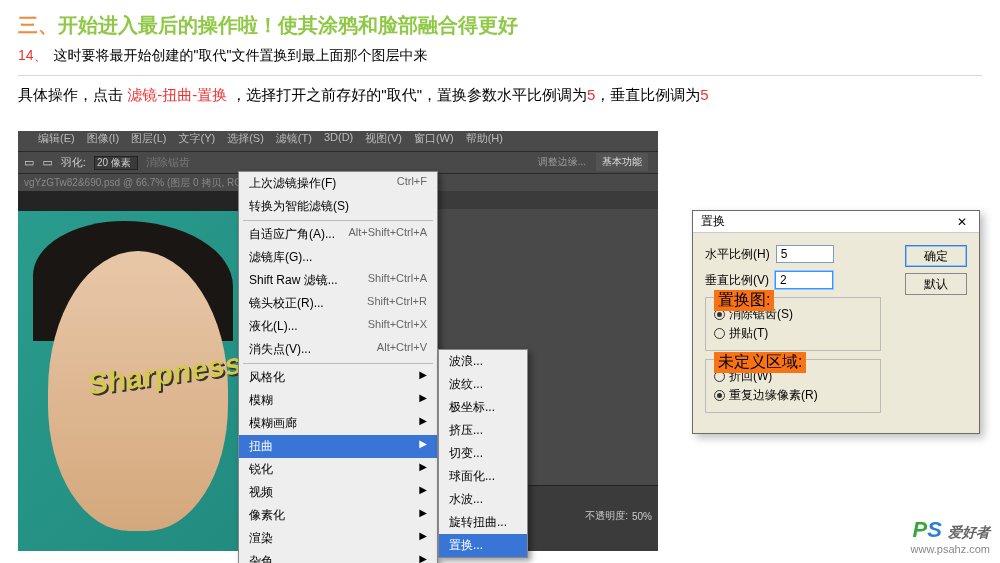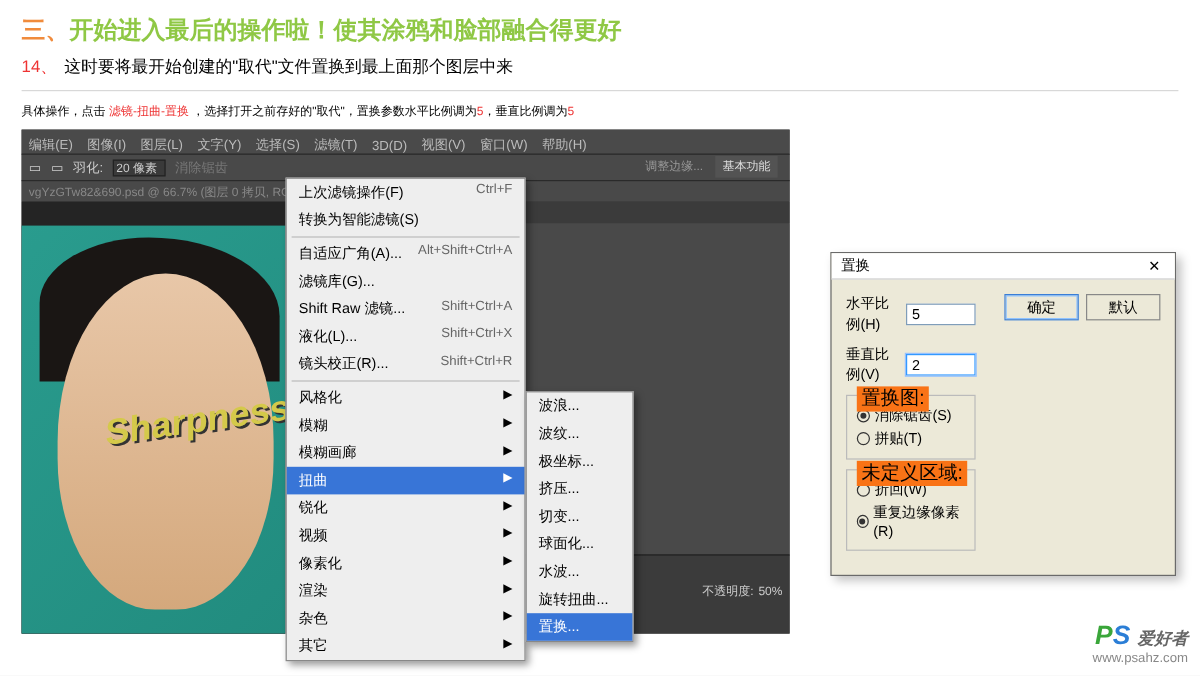--- a/index.html
+++ b/index.html
@@ -3,25 +3,25 @@
 <meta charset="utf-8">
 <style>
 *{margin:0;padding:0;box-sizing:border-box;font-family:"Microsoft YaHei",SimSun,Arial,sans-serif}
 body{width:1000px;height:563px;background:#f0f0f0;position:relative;overflow:hidden}
 .page{background:#fff;width:100%;height:100%;padding:12px 18px}
 .head-title{color:#8fc845;font-size:20px;font-weight:bold;margin-bottom:8px}
 .head-title .orange{color:#f08b3c}
 .step-line{display:flex;align-items:center;font-size:14px;margin-bottom:10px}
 .step-num{color:#e33;font-weight:normal;margin-right:6px}
 .divider{height:1px;background:#d8d8d8;margin:8px 0 10px}
-.instruction{font-size:10px;margin-bottom:8px}
+.instruction{font-size:15px;margin-bottom:26px}
 .red{color:#e33}
 .ps-area{display:flex;gap:16px}
 .ps-shot{position:relative;width:640px;height:420px;background:#3b3b3b;flex-shrink:0}
-.ps-topbar{height:20px;background:#4a4a4a;display:flex;align-items:flex-end;color:#ccc;font-size:11px;gap:12px;padding:0 6px}
+.ps-topbar{height:20px;background:#4a4a4a;display:flex;align-items:flex-start;color:#ccc;font-size:11px;gap:12px;padding:0 20px}
 .ps-topbar span{color:#bbb}
 .ps-optbar{height:22px;background:#494949;display:flex;align-items:center;color:#ccc;font-size:11px;padding:0 6px;gap:8px;border-top:1px solid #2a2a2a}
 .ps-optbar input{width:44px;height:14px;background:#3a3a3a;border:1px solid #222;color:#ccc;font-size:10px;padding:0 2px}
 .ps-optbar2{height:18px;background:#494949;padding:0 6px;font-size:10px;color:#888;display:flex;align-items:center;border-top:1px solid #2a2a2a}
 .ps-right-tabs{position:absolute;right:10px;top:22px;display:flex;gap:4px;align-items:center}
 .ps-right-tabs span{color:#999;font-size:10px;padding:2px 6px}
 .ps-right-tabs .active{color:#ddd;background:#535353}
 .ps-body{position:absolute;left:0;top:60px;right:0;bottom:0;display:flex}
 .canvas-wrap{flex:0 0 220px;background:#242424;position:relative;overflow:hidden}
 .face{position:absolute;left:-40px;top:20px;width:260px;height:360px;background:linear-gradient(135deg,#2a9d8f 0%,#218b7e 100%);overflow:hidden}
@@ -58,21 +58,21 @@
 .dlg-left{flex:1}
 .dlg-row{display:flex;align-items:center;margin-bottom:8px;gap:6px}
 .dlg-row label{font-size:12px}
 .dlg-row input{width:58px;height:18px;border:1px solid #7f9db9;padding:0 4px;font-size:12px}
 .dlg-row input.focus{border:1px solid #3399ff;outline:1px solid #94c1ff}
 .fieldset{border:1px solid #bbb;padding:6px 8px;margin-bottom:8px;position:relative}
 .fieldset .legend{position:absolute;top:-8px;left:8px;background:#f97316;padding:0 4px;font-size:16px}
 .radio-row{display:flex;align-items:center;gap:4px;font-size:12px;margin:2px 0}
 .radio{width:11px;height:11px;border:1px solid #333;border-radius:50%;display:inline-flex;align-items:center;justify-content:center}
 .radio.checked::after{content:"";width:5px;height:5px;background:#333;border-radius:50%}
-.dlg-buttons{display:flex;flex-direction:row;gap:6px}
+.dlg-buttons{display:flex;flex-direction:column;gap:6px}
 .dlg-btn{width:62px;height:22px;border:1px solid #888;background:#ece9d8;font-size:12px;display:flex;align-items:center;justify-content:center;cursor:pointer}
 .dlg-btn.primary{border:1px solid #3a7ed6;box-shadow:inset 0 0 0 1px #8fc3ff}
 .watermark{position:absolute;right:10px;bottom:8px;text-align:right}
 .wm-logo{font-size:22px;font-weight:bold;font-style:italic}
 .wm-logo .p{color:#3aa63a}
 .wm-logo .s{color:#2b7ed6}
 .wm-cn{font-size:14px;color:#666}
 .wm-url{font-size:11px;color:#888}
 </style>
 </head>
@@ -181,26 +181,30 @@
             <span class="sc">Alt+Shift+Ctrl+A</span>
           </div>
           <div class="mi">
             <span>滤镜库(G)...</span>
           </div>
           <div class="mi">
             <span>Shift Raw 滤镜...</span>
             <span class="sc">Shift+Ctrl+A</span>
           </div>
           <div class="mi">
+            <span>镜头校正(R)...</span>
+            <span class="sc">Shift+Ctrl+R</span>
+          </div>
+          <div class="mi">
             <span>液化(L)...</span>
             <span class="sc">Shift+Ctrl+X</span>
           </div>
           <div class="mi">
-            <span>镜头校正(R)...</span>
-            <span class="sc">Shift+Ctrl+R</span>
+            <span>消失点(V)...</span>
+            <span class="sc">Alt+Ctrl+V</span>
           </div>
           <div class="msep"></div>
           <div class="mi">
             <span>风格化</span>
             <span class="arr">▶</span>
           </div>
           <div class="mi">
             <span>模糊</span>
             <span class="arr">▶</span>
           </div>

